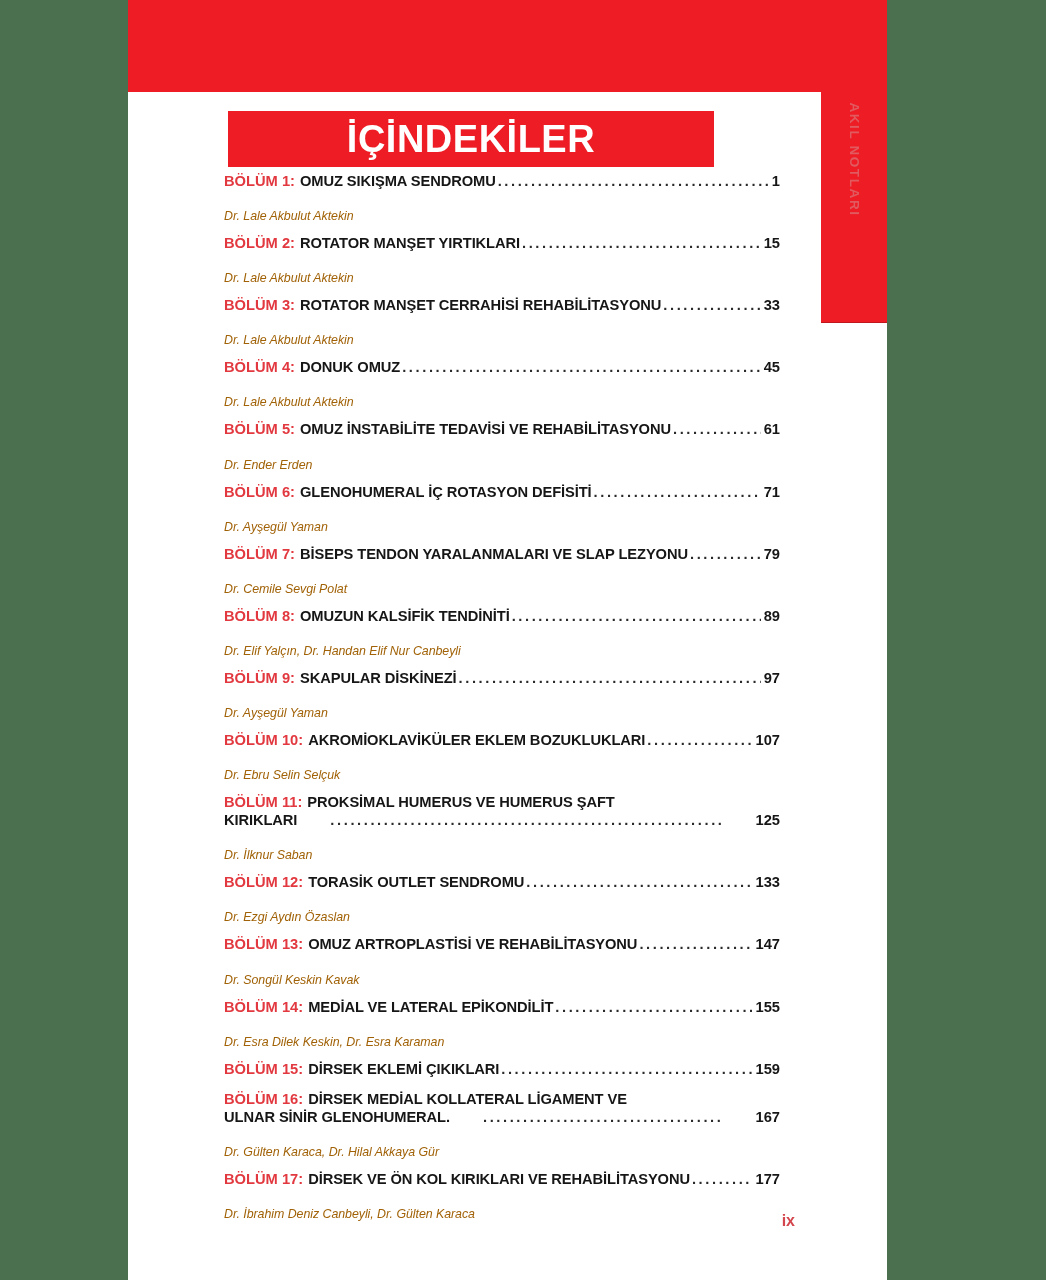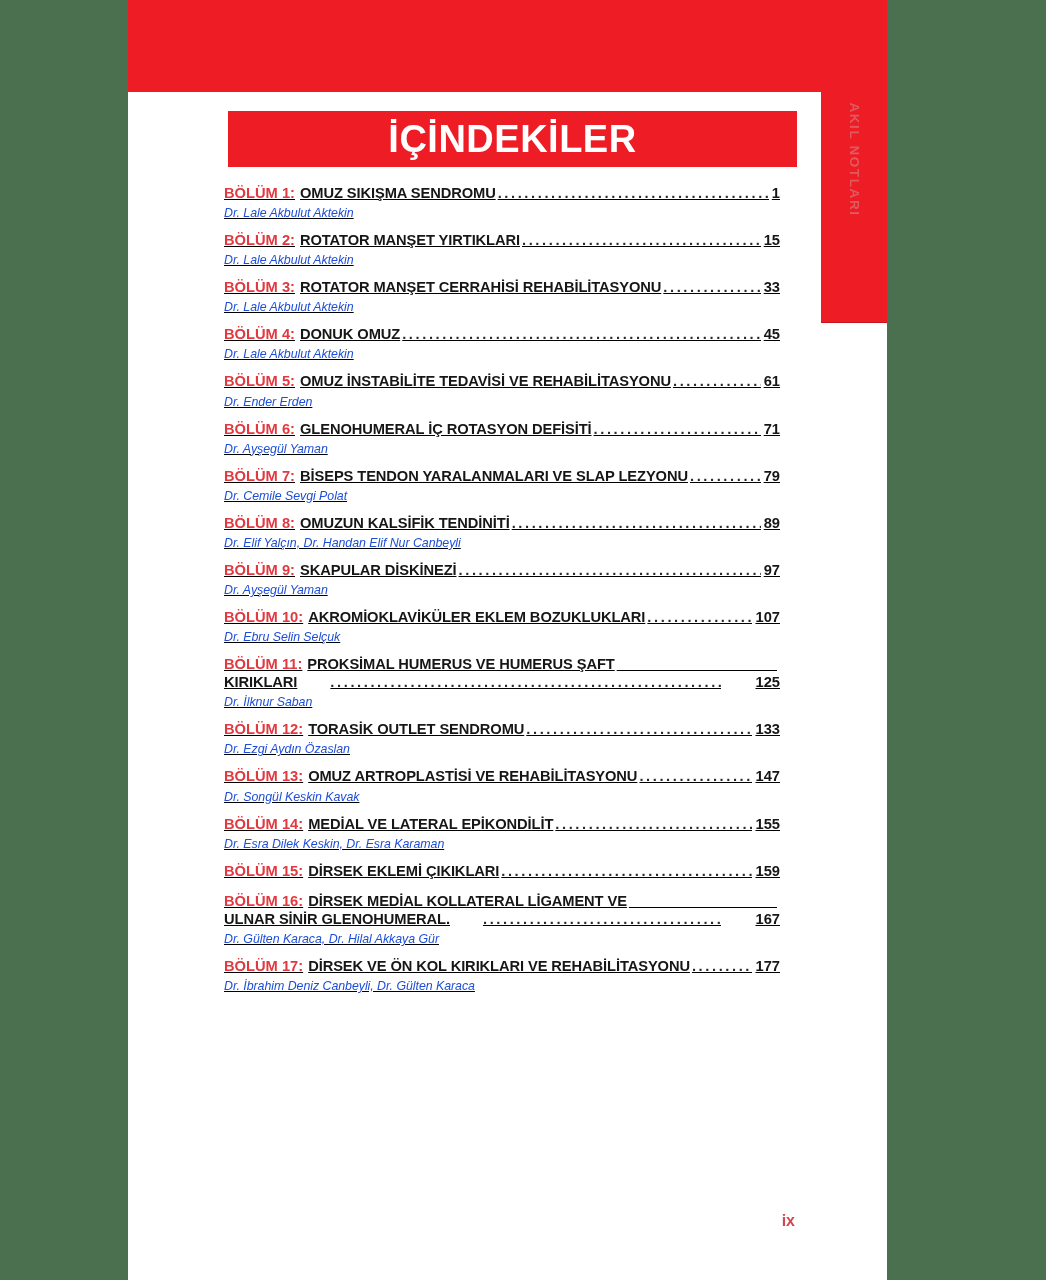--- a/index.html
+++ b/index.html
@@ -66,42 +66,41 @@
     left: 0;
     top: 0;
     width: 693px;
     height: 1280px;
   }
 
   .toc-title-bar {
     position: absolute;
     left: 100px;
     top: 111px;
-    width: 569px;
+    width: 486px;
     height: 56px;
     background: #ee1c25;
     display: flex;
     align-items: center;
     justify-content: center;
   }
   .toc-title {
     color: #ffffff;
     font-size: 38px;
     font-weight: bold;
     letter-spacing: 0.5px;
     line-height: 1;
     font-family: "Liberation Sans", sans-serif;
   }
 
   .toc-list {
     position: absolute;
     left: 96px;
-    top: 184px;
+    top: 172px;
     width: 556px;
-    text-decoration: underline;
   }
 
   .toc-entry {
     margin-bottom: 11px;
   }
 
   .entry-line {
     display: flex;
     align-items: baseline;
     width: 100%;
@@ -144,22 +143,22 @@
     flex: 0 0 auto;
     text-align: right;
     white-space: nowrap;
     color: #161616;
     padding-left: 3px;
   }
 
   .entry-authors {
     font-size: 12.4px;
     font-style: italic;
-    color: #1d4ed8;
-    margin-top: 3px;
+    color: #a16207;
+    margin-top: 18px;
     font-family: "Liberation Sans", sans-serif;
     letter-spacing: -0.05px;
   }
 
   .folio {
     position: absolute;
     left: 8px;
     top: 1212px;
     width: 652px;
     text-align: right;

